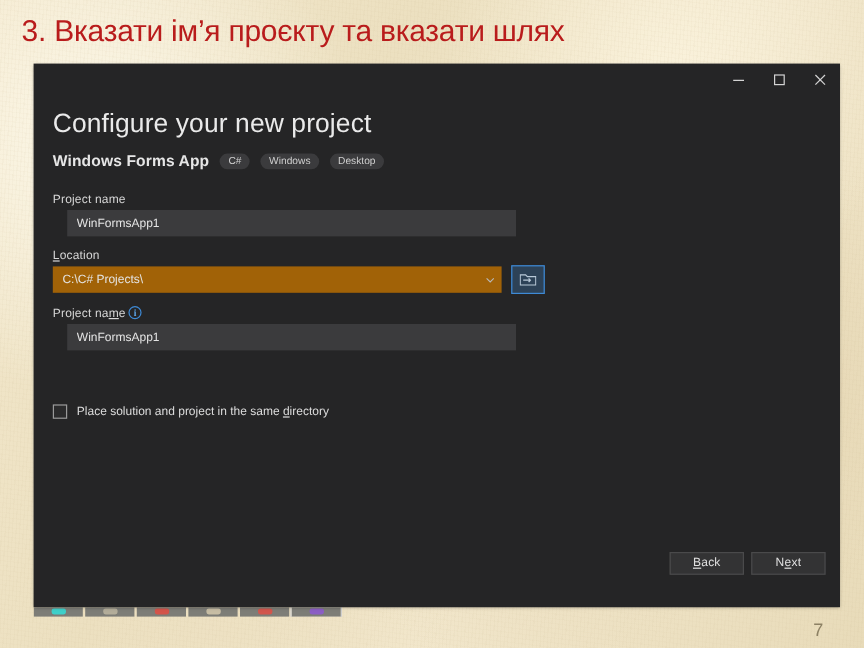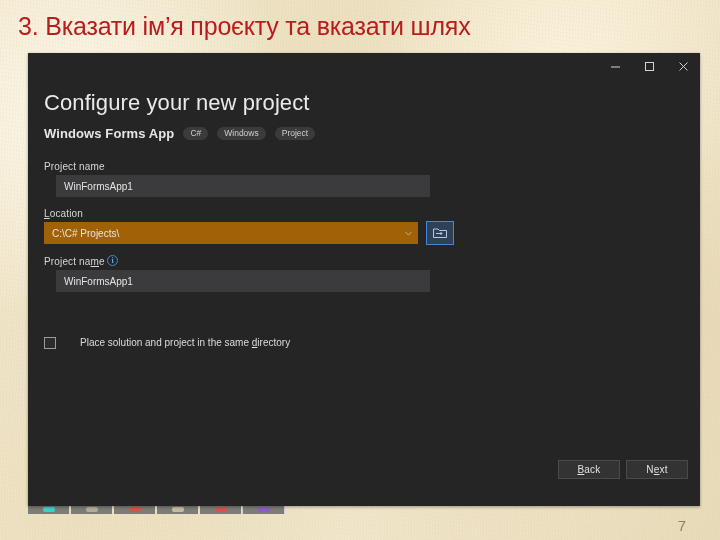--- a/index.html
+++ b/index.html
@@ -105,21 +105,21 @@
     font-weight: 300;
     color: #eaeaea;
     letter-spacing: 0.1px;
   }
 
   .subheading-row {
     position: absolute;
     left: 16px;
     top: 47px;
     display: flex;
-    align-items: center;
+    align-items: flex-end;
     gap: 9px;
   }
   .subheading {
     font-size: 13px;
     font-weight: 600;
     color: #e6e6e6;
     letter-spacing: 0.1px;
   }
   .tag {
     background: #3b3b3d;
@@ -207,21 +207,22 @@
     text-align: center;
     font-family: "Liberation Serif", serif;
   }
 
   
   #checkbox-row {
     position: absolute;
     left: 16px;
     top: 258px;
     display: flex;
-    gap: 24px;
+    align-items: center;
+    gap: 8px;
   }
   .checkbox-box {
     width: 12px;
     height: 12px;
     border: 1px solid #9a9a9a;
     background: #2b2b2c;
     flex: none;
   }
   #checkbox-label {
     font-size: 10px;
@@ -331,21 +332,21 @@
   </div>
 
   <div class="dialog-body">
 
     <div class="dlg-heading">Configure your new project</div>
 
     <div class="subheading-row">
       <span class="subheading">Windows Forms App</span>
       <span class="tag">C#</span>
       <span class="tag">Windows</span>
-      <span class="tag">Project</span>
+      <span class="tag">Desktop</span>
     </div>
 
     <div class="field-label" style="left:16px; top:82px;">Project name</div>
     <input class="text-input" style="top: 96px;" id="project-name-input" value="WinFormsApp1">
 
     <div class="field-label" style="left:16px; top:129px;"><u>L</u><span>ocation</span></div>
     <div class="combo-wrap" style="top:143px;">
       <span class="combo-text">C:\C# Projects\</span>
       <span class="combo-arrow">
         <svg width="7" height="5" viewBox="0 0 7 5">

